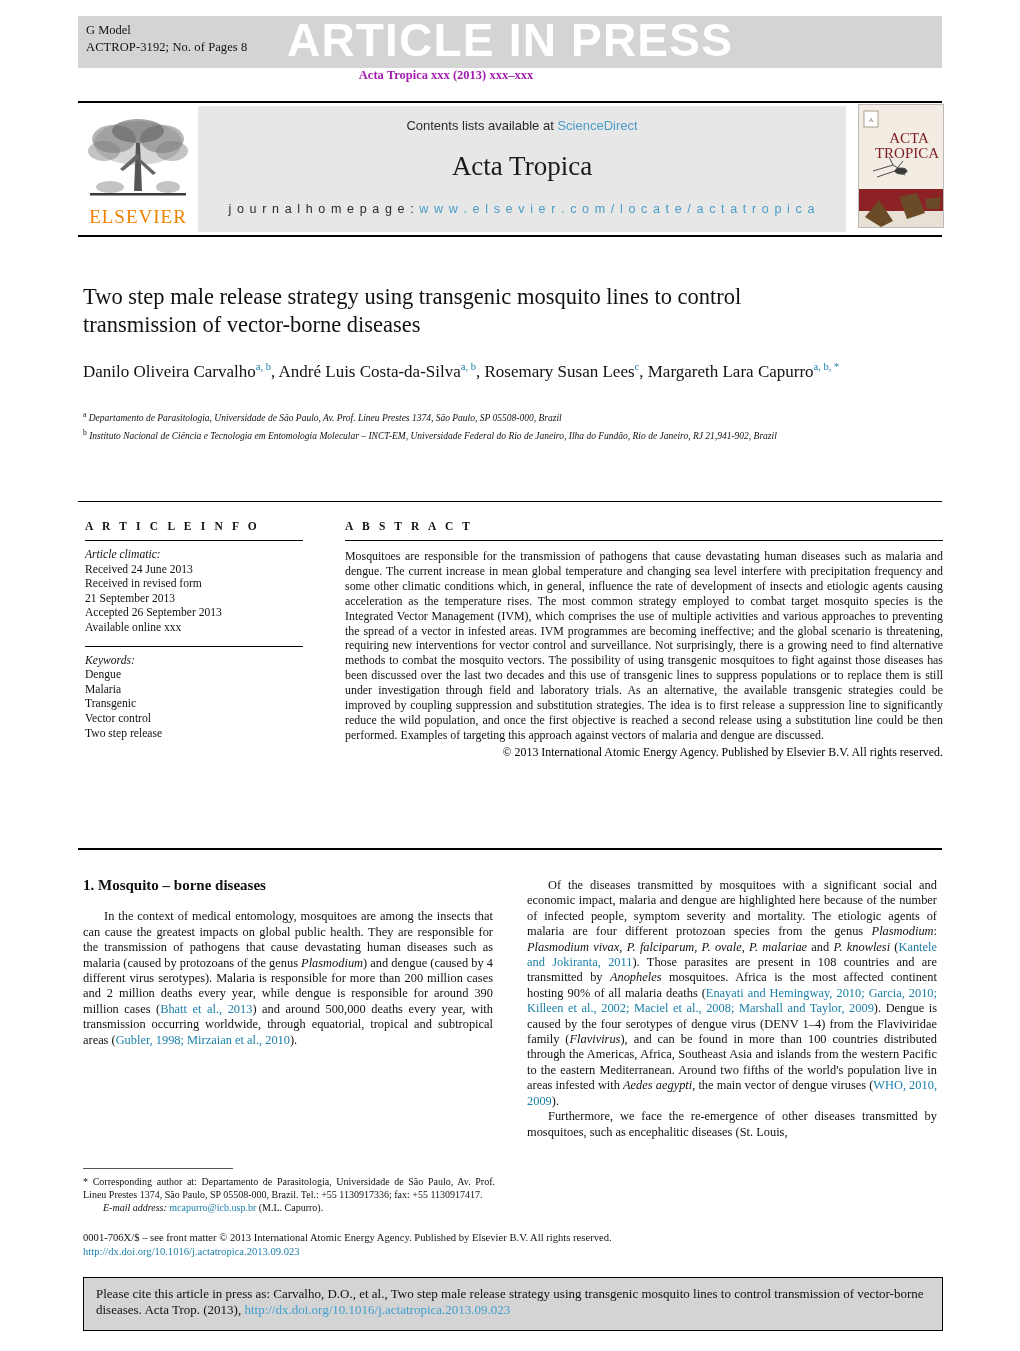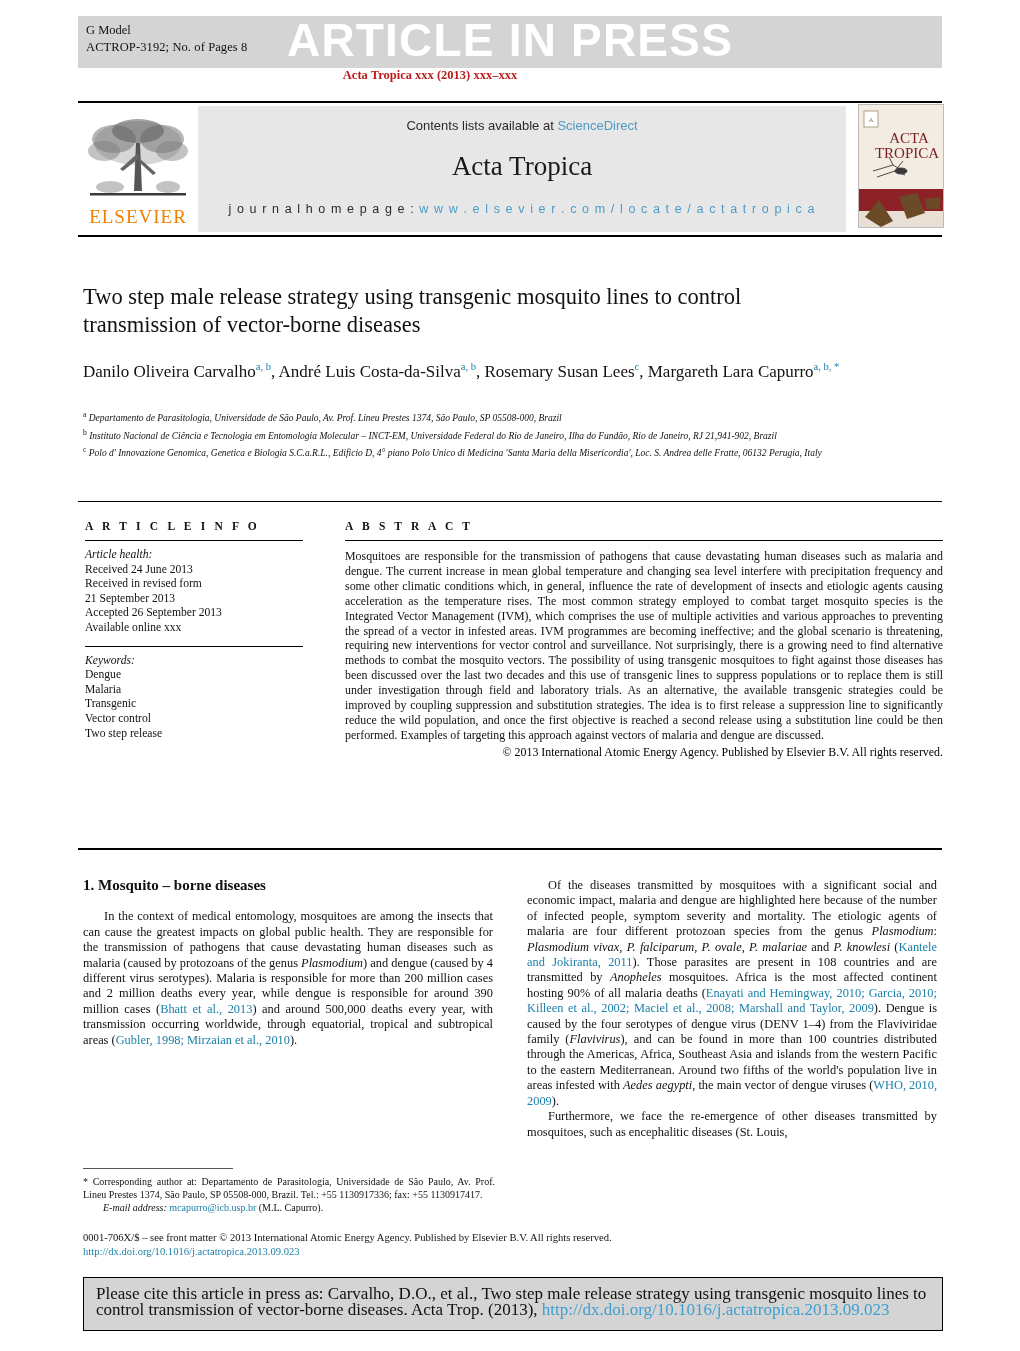--- a/index.html
+++ b/index.html
@@ -44,26 +44,26 @@
     font-family: "Liberation Sans", sans-serif;
     font-weight: bold;
     font-size: 46px;
     letter-spacing: 1.2px;
     color: #ffffff;
   }
 
   
   .journal-ref {
     position: absolute;
-    left: 0; top: 68px;
+    left: 16px; top: 68px;
     width: 860px;
     text-align: center;
     font-size: 12.5px;
     font-weight: bold;
-    color: #b91c1c;
+    color: #a21caf;
     font-family: "Liberation Serif", serif;
   }
 
   
   .masthead-rule-top {
     position: absolute;
     left: 78px; top: 101px;
     width: 864px;
     border-top: 2px solid #000;
   }
@@ -272,21 +272,21 @@
   .issn-block .doi { color: #1a7fa8; }
 
   
   .cite-box {
     position: absolute;
     left: 83px; top: 1277px;
     width: 860px; height: 54px;
     background: #d4d4d4;
     border: 1.5px solid #000;
     padding: 8px 8px 0 12px;
-    font-size: 17px;
+    font-size: 13px;
     line-height: 16.4px;
     color: #111;
   }
   .cite-box .doi { color: #3f9fcf; }
 </style>
 </head>
 <body>
 
 <div class="page">
 
@@ -353,30 +353,29 @@
     </svg>
   </div>
 
   <div class="masthead-rule-bottom"></div>
 
   <div class="article-title">Two step male release strategy using transgenic mosquito lines to control transmission of vector-borne diseases</div>
   <div class="authors">Danilo Oliveira Carvalho<sup>a, b</sup>, André Luis Costa-da-Silva<sup>a, b</sup>, Rosemary Susan Lees<sup>c</sup>, Margareth Lara Capurro<sup>a, b, *</sup></div>
   <div class="affils">
       <span class="m"><sup>a</sup> Departamento de Parasitologia, Universidade de São Paulo, Av. Prof. Lineu Prestes 1374, São Paulo, SP 05508-000, Brazil</span>
       <span class="m"><sup>b</sup> Instituto Nacional de Ciência e Tecnologia em Entomologia Molecular – INCT-EM, Universidade Federal do Rio de Janeiro, Ilha do Fundão, Rio de Janeiro, RJ 21,941-902, Brazil</span>
-      <span class="m"><sup>c</sup> Polo d' Innovazione Genomica, Genetica e Biologia S.C.a.R.L., Edificio D, 4° piano Polo Unico di Medicina 'Santa Maria della Misericordia', Loc. S. Andrea delle Fratte, 06132 Perugia, Italy</span>
     </div>
 
   <div class="rule-above-info"></div>
 
   <div class="col-info">
     <div class="sec-head">A R T I C L E   I N F O</div>
     <div class="thin-rule"></div>
     <div class="info-block">
-      <div class="lbl">Article health:</div>
+      <div class="lbl">Article climatic:</div>
       <div id="history-items">
           <div>Received 24 June 2013</div>
           <div>Received in revised form</div>
           <div>21 September 2013</div>
           <div>Accepted 26 September 2013</div>
           <div>Available online xxx</div>
         </div>
     </div>
     <div class="info-rule2"></div>
     <div class="info-block" style="margin-top:0">

